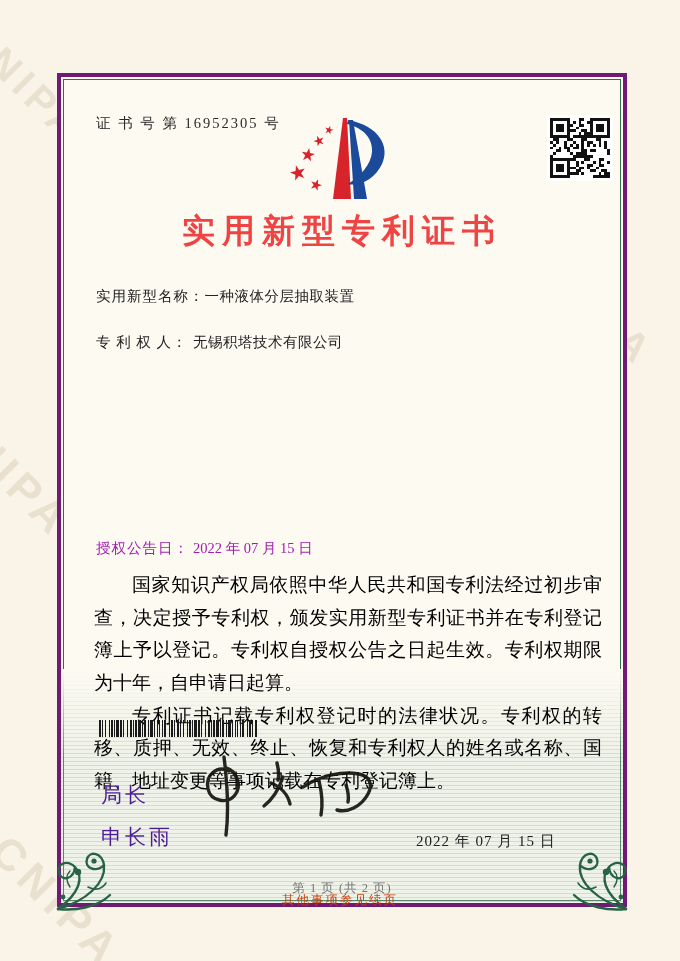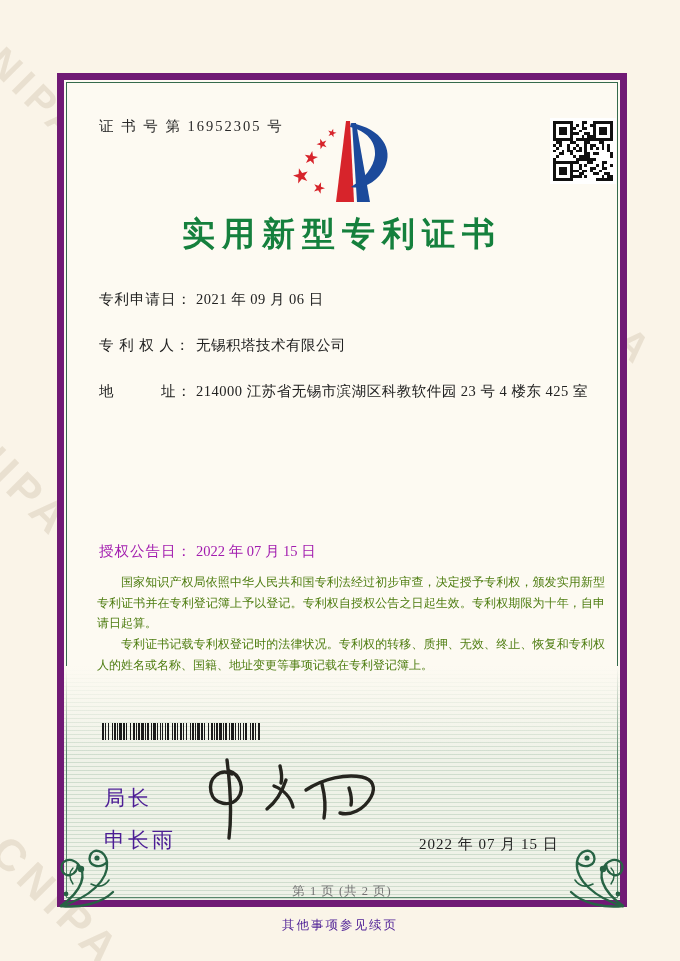--- a/index.html
+++ b/index.html
@@ -15,21 +15,21 @@
   .wm1 { left:-14px; top:14px;  font-size:40px; }
   .wm2 { left:238px; top:96px;  font-size:42px; }
   .wm3 { left:556px; top:236px; font-size:40px; }
   .wm4 { left:386px; top:252px; font-size:58px; letter-spacing:10px; }
   .wm5 { left:-34px; top:396px; font-size:44px; }
   .wm6 { left:336px; top:688px; font-size:54px; letter-spacing:9px; color:rgba(233,188,178,0.22); }
   .wm7 { left:16px;  top:826px; font-size:44px; }
 
   
   .frame { position:absolute; left:57px; top:73px; width:570px; height:834px;
-           border:7px solid #701a75; background:#fdfaf2; z-index:2; }
+           border:4px solid #701a75; background:#fdfaf2; z-index:2; }
   .frame-inner { position:absolute; inset:2px; border:1px solid #356b4c; }
 
   
   .guilloche { position:absolute; left:0; right:0; bottom:0; height:234px; z-index:0;
       background-color:rgba(198,220,203,0.25);
       background-image:repeating-linear-gradient(180deg, rgba(96,146,112,0.22) 0 1px, rgba(0,0,0,0) 1px 4px);
   }
   .guilloche::after { content:""; position:absolute; left:0; right:0; top:0; height:90px;
       background:linear-gradient(#fdfaf2, rgba(253,250,242,0)); }
 
@@ -39,47 +39,47 @@
 
   .content { position:absolute; inset:0; z-index:3; color:#1d1d1d; }
 
   .cert-no { position:absolute; left:35px; top:37px; font-size:14.5px; letter-spacing:2px; color:#2a2a2a; }
 
   .logo { position:absolute; left:225px; top:36px; width:116px; height:90px; }
   .qr { position:absolute; left:486px; top:38px; width:66px; height:66px; background:#fff; padding:3px; }
   .qr svg { display:block; width:60px; height:60px; }
 
   .title { position:absolute; left:0; top:132px; width:100%; text-align:center;
-           font-size:33px; font-weight:bold; letter-spacing:7px; color:#15803d; }
+           font-size:33px; font-weight:bold; letter-spacing:7px; color:#ef4444; }
 
   .fields { position:absolute; left:35px; top:210px; width:512px; }
   .field-row { display:flex; white-space:nowrap; font-size:14.5px; margin-bottom:27px; color:#222; }
   .field-label { flex:0 0 97px; letter-spacing:1px; }
   .field-value { letter-spacing:0.5px; }
 
   .grant-row { position:absolute; left:35px; top:462px; width:512px; display:flex; font-size:14.5px; color:#a21caf; white-space:nowrap; }
   .grant-date-group { width:268px; display:flex; }
   .grant-no-group { display:flex; }
 
-  .body-text { position:absolute; left:33px; top:492px; width:508px; font-size:12px;
-               line-height:1.72; color:#4d7c0f; text-align:justify; }
+  .body-text { position:absolute; left:33px; top:492px; width:508px; font-size:19px;
+               line-height:1.72; color:#000000; text-align:justify; }
   .body-text p { text-indent:2em; }
 
   .barcode { position:absolute; left:38px; top:643px; width:160px; height:17px; }
 
   .signer { position:absolute; left:40px; top:697px; font-family:"Liberation Sans","DejaVu Sans",sans-serif;
             font-size:21px; letter-spacing:3px; color:#4c1d95; line-height:2.0; }
   .signature { position:absolute; left:130px; top:672px; }
 
   .issue-date { position:absolute; left:355px; top:755px; font-size:15px; letter-spacing:1px; color:#222; }
 
   .page-indicator { position:absolute; left:0; top:803px; width:100%; text-align:center; font-size:12.5px; color:#737373; letter-spacing:1px; }
 
-  .footer-note { position:absolute; left:0; top:917px; width:100%; text-align:center; z-index:3;
-                 font-size:12.5px; letter-spacing:2px; color:#4c1d95; }
+  .footer-note { position:absolute; left:0; top:892px; width:100%; text-align:center; z-index:3;
+                 font-size:12.5px; letter-spacing:2px; color:#c2410c; }
 </style>
 </head>
 <body>
 
 <div class="page">
 
   <span class="wm beige wm1">CNIPA</span>
   <span class="wm pink  wm2">CNIPA</span>
   <span class="wm beige wm3">CNIPA</span>
   <span class="wm pink  wm4">CNIPA</span>
@@ -361,30 +361,26 @@
             <rect x="20" y="15" width="1" height="1" fill="#111"></rect>
             <rect x="20" y="19" width="1" height="1" fill="#111"></rect>
             <rect x="20" y="20" width="1" height="1" fill="#111"></rect>
           </svg>
         </div>
 
       <div class="title">实用新型专利证书</div>
 
       <div class="fields">
         <div class="field-row">
-          <span class="field-label">专利申请日：</span>
-          <span class="field-value">2021 年 09 月 06 日</span>
+          <span class="field-label">实用新型名称：</span>
+          <span class="field-value">一种液体分层抽取装置</span>
         </div>
         <div class="field-row">
           <span class="field-label">专 利 权 人：</span>
           <span class="field-value">无锡积塔技术有限公司</span>
-        </div>
-        <div class="field-row">
-          <span class="field-label">地　　　址：</span>
-          <span class="field-value">214000 江苏省无锡市滨湖区科教软件园 23 号 4 楼东 425 室</span>
         </div>
       </div>
 
       <div class="grant-row">
         <span class="grant-date-group">
           <span class="field-label">授权公告日：</span>
           <span>2022 年 07 月 15 日</span>
         </span>
       </div>
 

